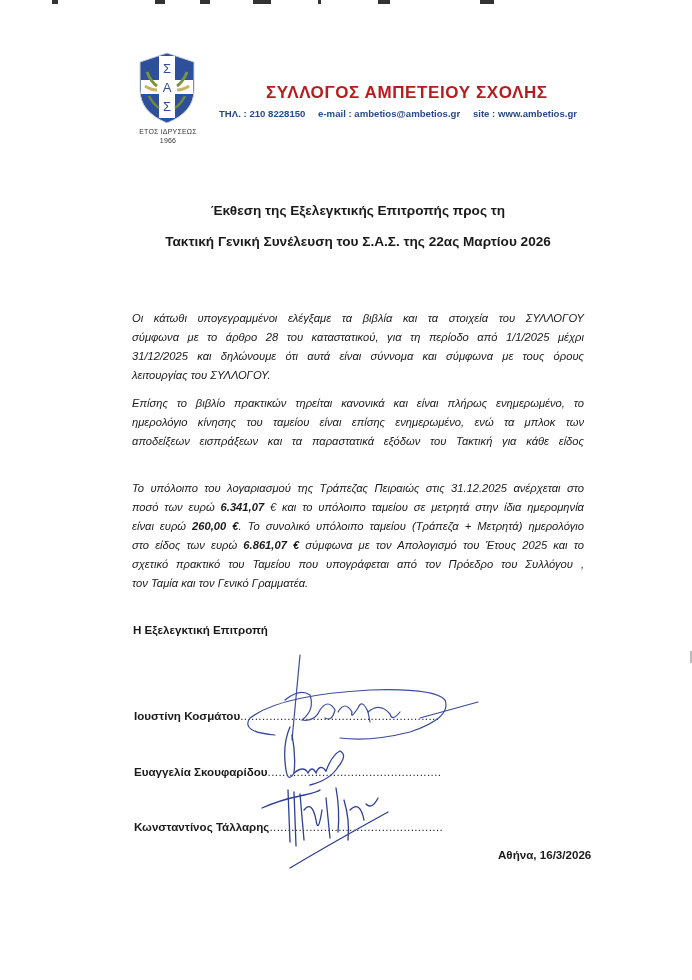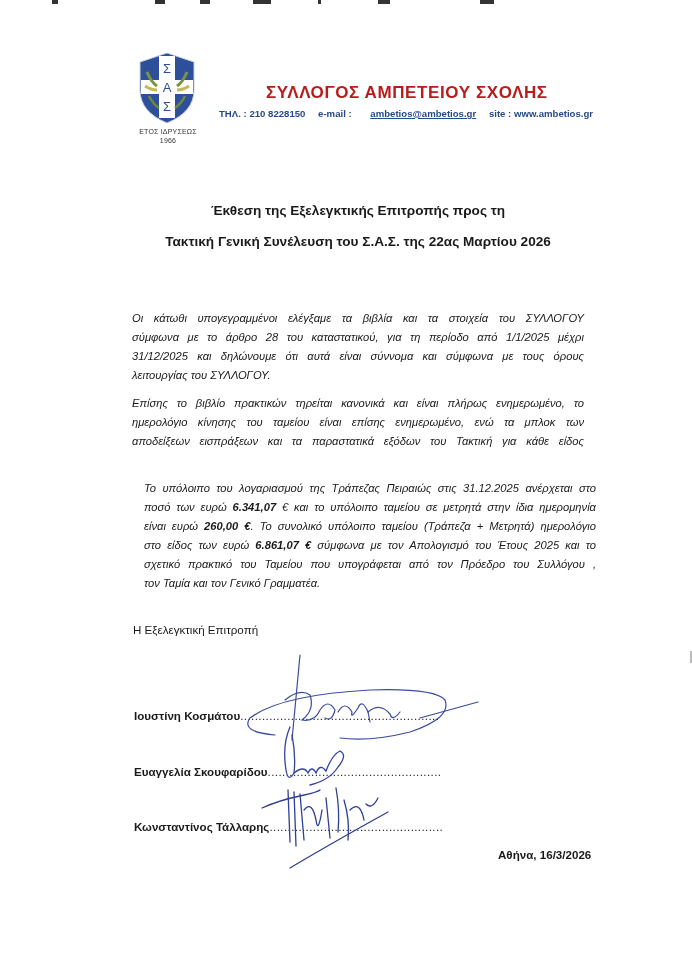--- a/index.html
+++ b/index.html
@@ -74,23 +74,21 @@
       position: absolute;
       left: 219px;
       top: 108px;
       font-size: 9.6px;
       font-weight: bold;
       color: #274a86;
       white-space: nowrap;
     }
     .contact-line .gap { display: inline-block; width: 10px; }
     .contact-line .email-link {
-      text-decoration: underline;
       color: #274a86;
-      margin-left: 16px;
     }
 
     
     .title-line {
       position: absolute;
       left: 0;
       width: 692px;
       text-align: center;
       font-size: 13.6px;
       font-weight: bold;
@@ -112,30 +110,30 @@
       font-style: italic;
     }
     .para .ln {
       display: block;
       white-space: nowrap;
       text-align-last: justify;
     }
     .para .ln.last { text-align-last: left; }
     .para-1 { top: 309px; }
     .para-2 { top: 394px; }
-    .para-3 { top: 479px; margin-left: 12px; }
+    .para-3 { top: 479px; }
     .para b { font-weight: bold; }
 
     
     .committee-label {
       position: absolute;
       left: 133px;
       top: 623px;
       font-size: 11.6px;
-      font-weight: normal;
+      font-weight: bold;
     }
     .signer {
       position: absolute;
       left: 134px;
       font-size: 11.6px;
       font-weight: bold;
       white-space: nowrap;
     }
     .signer .dots {
       font-weight: normal;

